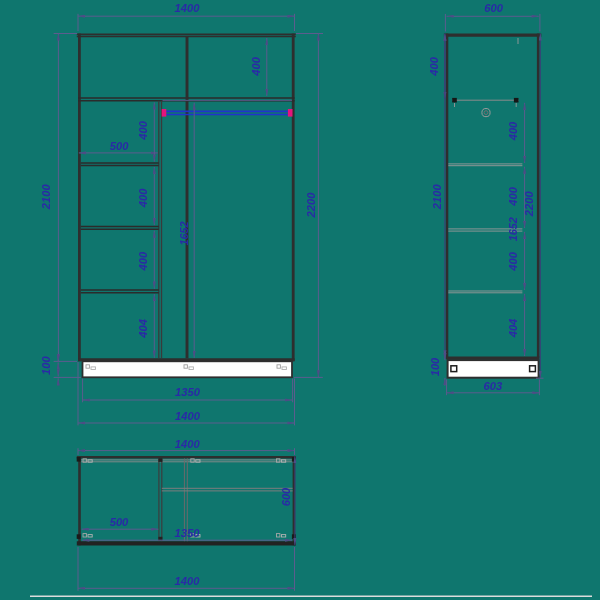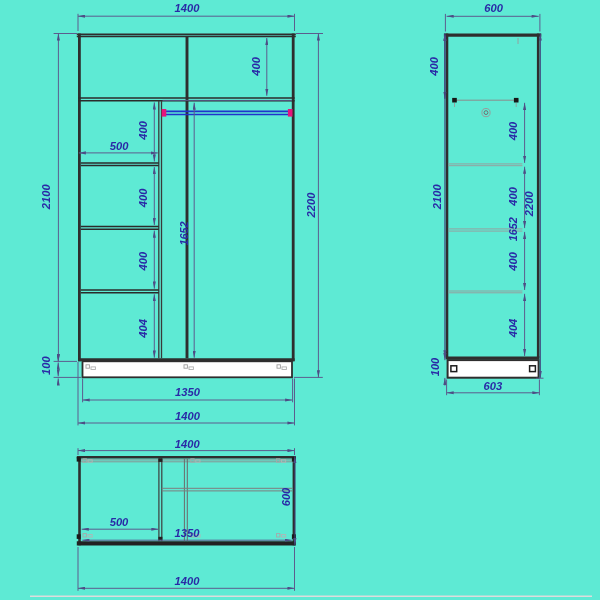--- a/index.html
+++ b/index.html
@@ -1,16 +1,16 @@
 <!DOCTYPE html>
 <html><head>
 <meta charset="utf-8">
 <style>
   html,body{margin:0;padding:0;background:#ffffff;}
-  .wrap{width:600px;height:600px;position:relative;background:#5eead4;overflow:hidden;}
+  .wrap{width:600px;height:600px;position:relative;background:#0f766e;overflow:hidden;}
   text{font-family:"Liberation Sans",sans-serif;font-weight:bold;font-style:italic;fill:#2a2aa6;}
 </style>
 </head>
 <body>
 <div class="wrap">
 <svg width="600" height="600" viewBox="0 0 600 600" xmlns="http://www.w3.org/2000/svg">
 <defs>
 <marker id="ar" viewBox="0 0 9 4" refX="8.6" refY="2" markerWidth="7.6" markerHeight="3.4" orient="auto-start-reverse" markerUnits="userSpaceOnUse">
   <path d="M0.2,0.15 L8.6,2 L0.2,3.85 Z" fill="#4d4d85"></path>
 </marker>

